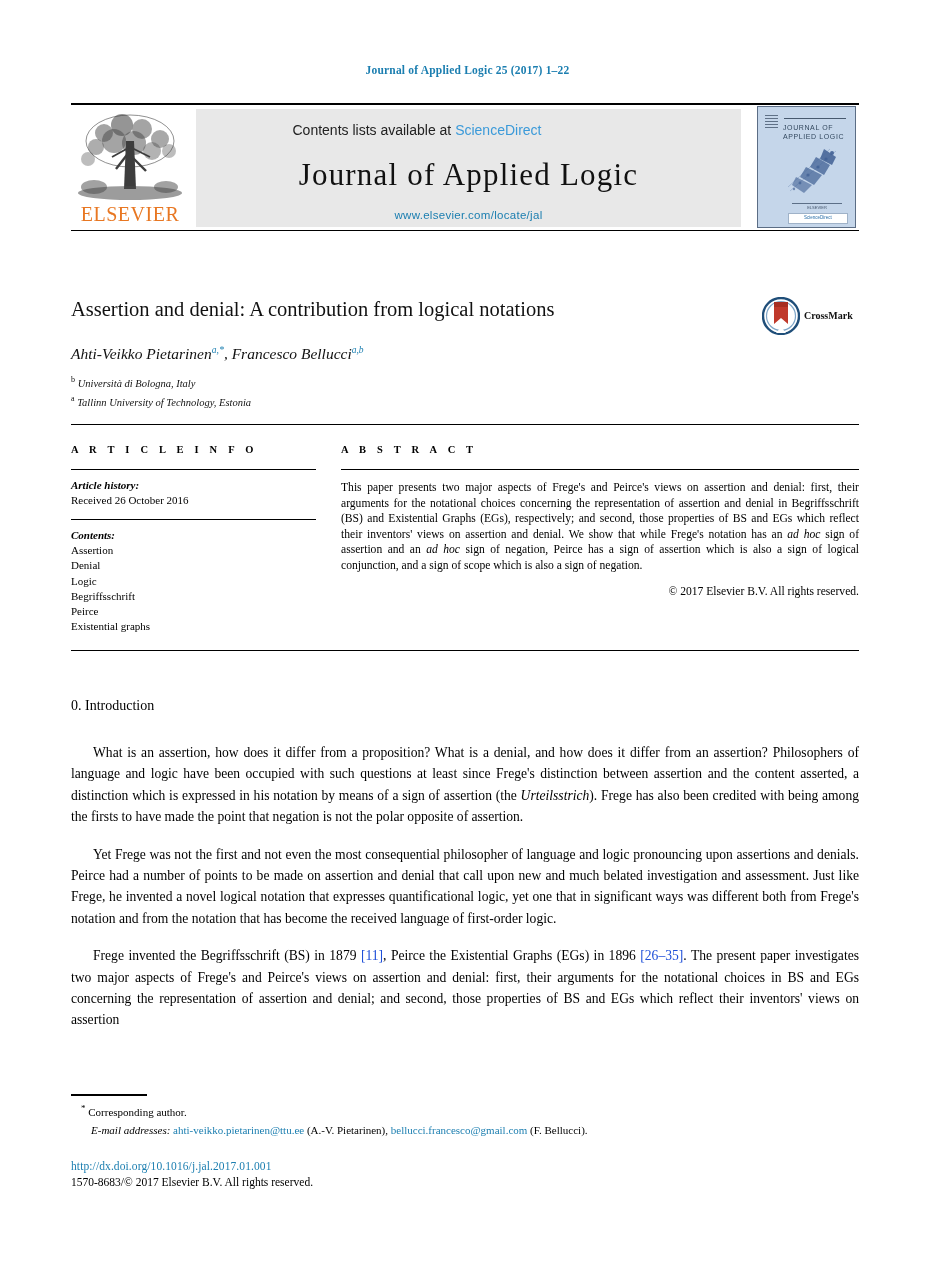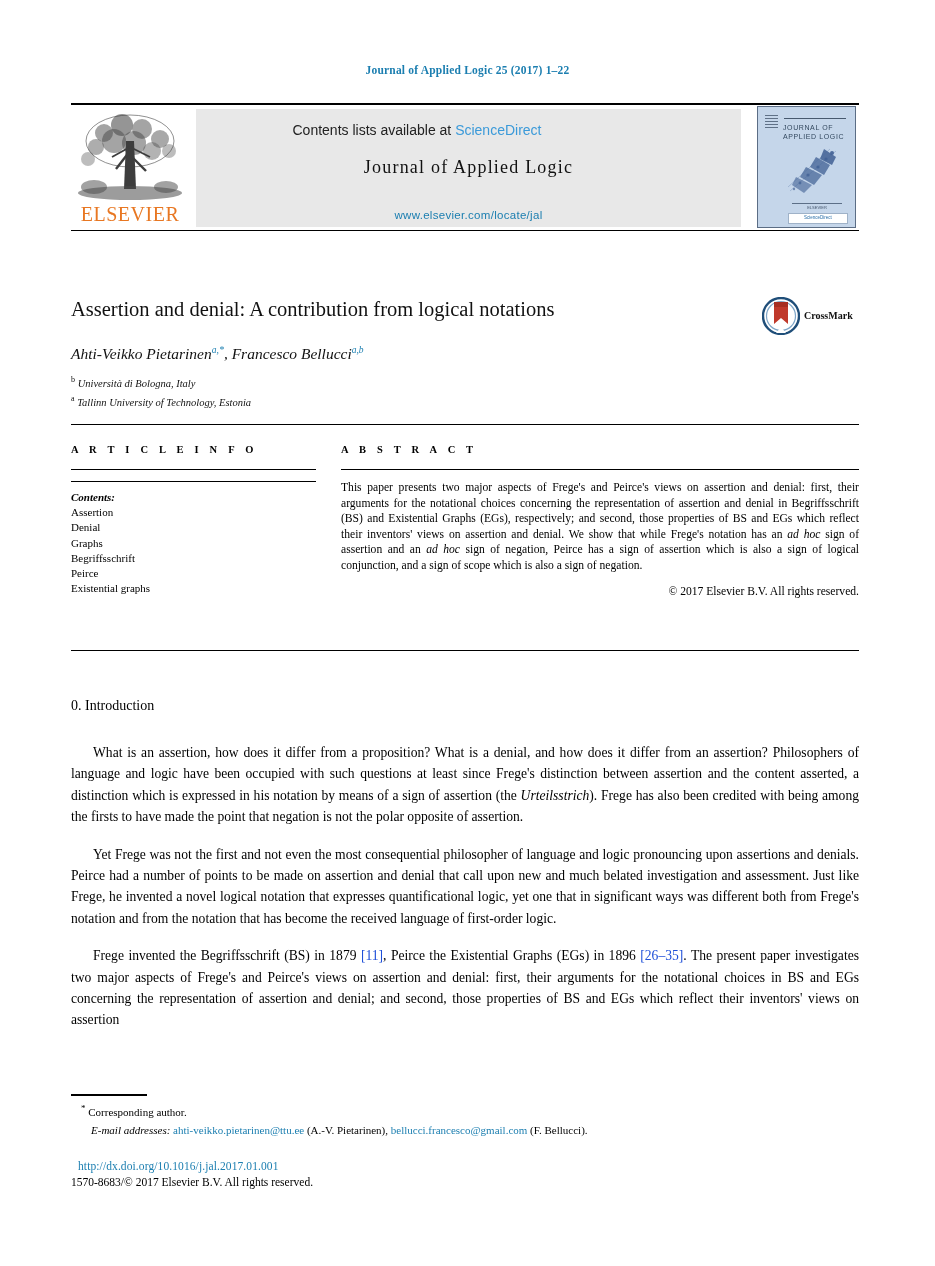--- a/index.html
+++ b/index.html
@@ -98,21 +98,21 @@
   }
   .contents-line .sd-link {
     color: #3b9ad9;
   }
   .journal-title {
     position: absolute;
     left: 0; top: 48px;
     width: 545px;
     text-align: center;
     font-family: "Liberation Serif", serif;
-    font-size: 18px;
+    font-size: 31px;
     color: #111;
     letter-spacing: 1.2px;
   }
   .journal-url {
     position: absolute;
     left: 0; top: 100px;
     width: 545px;
     text-align: center;
     font-family: "Liberation Sans", sans-serif;
     font-size: 11.5px;
@@ -391,21 +391,20 @@
   .fn-emails .lbl { font-style: italic; }
   .mail { color: #1b7eb0; }
 
   .doi-line {
     position: absolute;
     left: 71px; top: 1160px;
     font-family: "Liberation Serif", serif;
     font-size: 11.5px;
     color: #1b7eb0;
     letter-spacing: 0.1px;
-    margin-left: 7px;
   }
   .issn-line {
     position: absolute;
     left: 71px; top: 1176px;
     font-family: "Liberation Serif", serif;
     font-size: 11.5px;
     color: #000;
   }
 </style>
 </head>
@@ -511,26 +510,30 @@
     </svg>
     <div class="crossmark-text">CrossMark</div>
   </div>
 
   <div class="rule-full rule-at-424"></div>
   <div class="rule-full rule-at-650"></div>
 
   <div class="info-col">
     <div class="section-caps">A R T I C L E   I N F O</div>
     <div class="thin-rule"></div>
+    <div class="info-hist">
+      <span class="lbl">Article history:</span>
+      <span>Received 26 October 2016</span>
+    </div>
     <div class="info-rule2"></div>
     <div class="keywords">
       <span class="lbl">Contents:</span>
       <div>Assertion</div>
       <div>Denial</div>
-      <div>Graphs</div>
+      <div>Logic</div>
       <div>Begriffsschrift</div>
       <div>Peirce</div>
       <div>Existential graphs</div>
     </div>
   </div>
 
   <div class="abstract-col">
     <div class="section-caps">A B S T R A C T</div>
     <div class="thin-rule"></div>
     <div class="abstract-body"><span>This paper presents two major aspects of Frege's and Peirce's views on assertion and denial: first, their arguments for the notational choices concerning the representation of assertion and denial in Begriffsschrift (BS) and Existential Graphs (EGs), respectively; and second, those properties of BS and EGs which reflect their inventors' views on assertion and denial. We show that while Frege's notation has an </span><i>ad hoc</i><span> sign of assertion and an </span><i>ad hoc</i><span> sign of negation, Peirce has a sign of assertion which is also a sign of logical conjunction, and a sign of scope which is also a sign of negation.</span></div>

